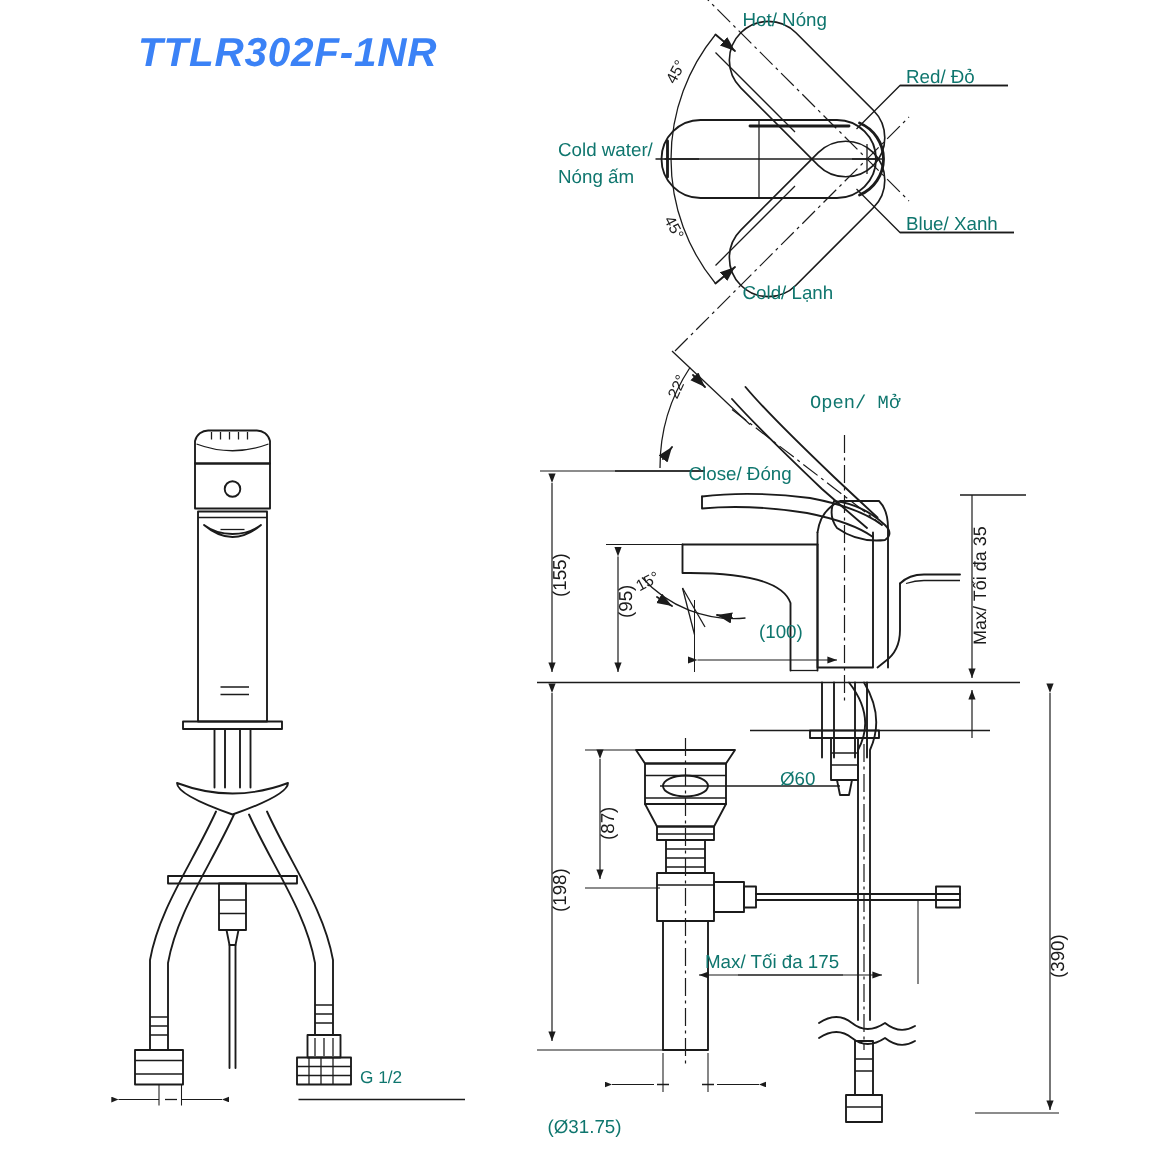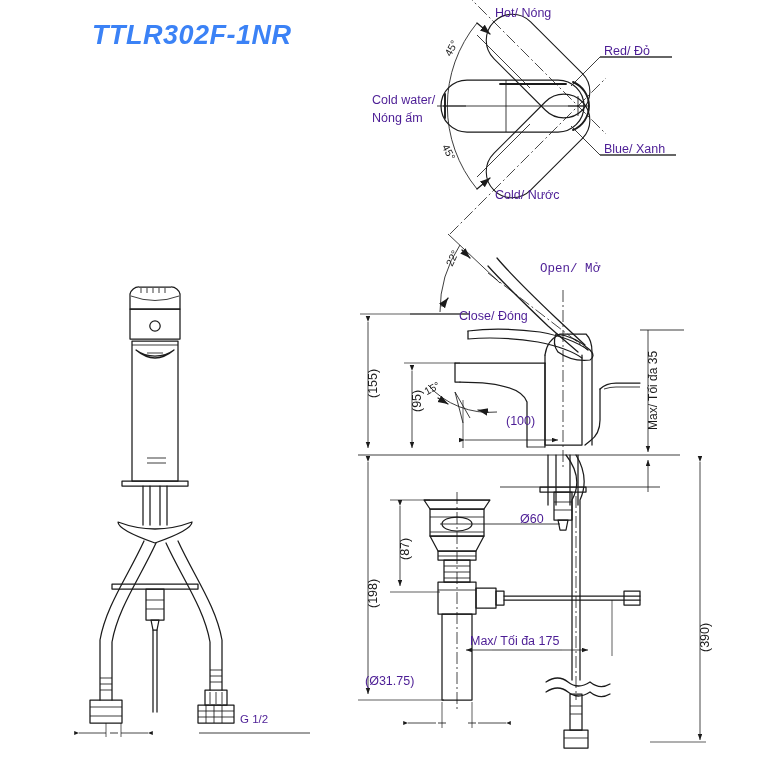--- a/index.html
+++ b/index.html
@@ -2,21 +2,21 @@
 <html><head>
 <meta charset="utf-8">
 <style>
   html,body{margin:0;padding:0;background:#ffffff;}
   body{width:768px;height:768px;overflow:hidden;
        font-family:"Liberation Sans","DejaVu Sans",sans-serif;color:#1b1b1b;}
   #sheet{position:relative;width:768px;height:768px;background:#ffffff;}
   svg#dwg{position:absolute;left:0;top:0;width:768px;height:768px;display:block;}
   .ttl{position:absolute;left:92px;top:20px;font-size:27px;font-weight:bold;
        font-style:italic;letter-spacing:.5px;color:#3b82f6;white-space:nowrap;}
-  .lbl{position:absolute;font-size:12.5px;color:#4c1d95;white-space:nowrap;line-height:1.25;}
+  .lbl{position:absolute;font-size:12.5px;color:#0f766e;white-space:nowrap;line-height:1.25;}
   .lbl.sm{font-size:11.5px;}
   .ang{position:absolute;font-size:10.5px;color:#1b1b1b;white-space:nowrap;}
   .vert{position:absolute;font-size:12px;white-space:nowrap;
         transform-origin:0 0;transform:rotate(-90deg);}
   .vert2{position:absolute;font-size:12.5px;white-space:nowrap;
         transform-origin:0 0;transform:rotate(-90deg);}
 </style>
 </head>
 <body>
 
@@ -273,21 +273,21 @@
       <path class="t" d="M 438,723 L 446,723 M 468,723 L 476,723"></path>
 
       <path class="dim" d="M 492,650 L 466,650" marker-end="url(#ar)"></path>
       <path class="dim" d="M 562,650 L 588,650" marker-end="url(#ar)"></path>
       <path class="t" d="M 492,650 L 562,650"></path>
       <path class="ext" d="M 612,600 L 612,656"></path>
     </g>
   </svg>
 
   <div class="lbl" style="left:495px;top:6px;">Hot/ Nóng</div>
-  <div class="lbl" style="left:495px;top:188px;">Cold/ Nước</div>
+  <div class="lbl" style="left:495px;top:188px;">Cold/ Lạnh</div>
   <div class="lbl" style="left:372px;top:93px;">Cold water/</div>
   <div class="lbl" style="left:372px;top:111px;">Nóng ấm</div>
   <div class="lbl" style="left:604px;top:44px;">Red/ Đỏ</div>
   <div class="lbl" style="left:604px;top:142px;">Blue/ Xanh</div>
   <div class="ang" style="left:443px;top:42px;transform:rotate(-62deg);">45°</div>
   <div class="ang" style="left:441px;top:146px;transform:rotate(62deg);">45°</div>
 
   <div class="lbl" style="left:540px;top:262px;font-family:Liberation Mono, monospace;">Open/ Mở</div>
   <div class="lbl" style="left:459px;top:309px;">Close/ Đóng</div>
   <div class="ang" style="left:444px;top:252px;transform:rotate(-65deg);">22°</div>
@@ -295,18 +295,18 @@
   <div class="lbl" style="left:506px;top:414px;">(100)</div>
 
   <div class="vert2" style="left:366px;top:398px;">(155)</div>
   <div class="vert2" style="left:410px;top:412px;">(95)</div>
   <div class="vert" style="left:646px;top:430px;">Max/ Tối đa 35</div>
   <div class="vert2" style="left:698px;top:652px;">(390)</div>
 
   <div class="lbl" style="left:520px;top:512px;">Ø60</div>
   <div class="vert2" style="left:398px;top:560px;">(87)</div>
   <div class="vert2" style="left:366px;top:608px;">(198)</div>
-  <div class="lbl" style="left:365px;top:674px;">(Ø31.75)</div>
+  <div class="lbl" style="left:365px;top:744px;">(Ø31.75)</div>
   <div class="lbl" style="left:470px;top:634px;">Max/ Tối đa 175</div>
 
   <div class="lbl sm" style="left:240px;top:712px;">G 1/2</div>
 
 </div>
 
 </body></html>

